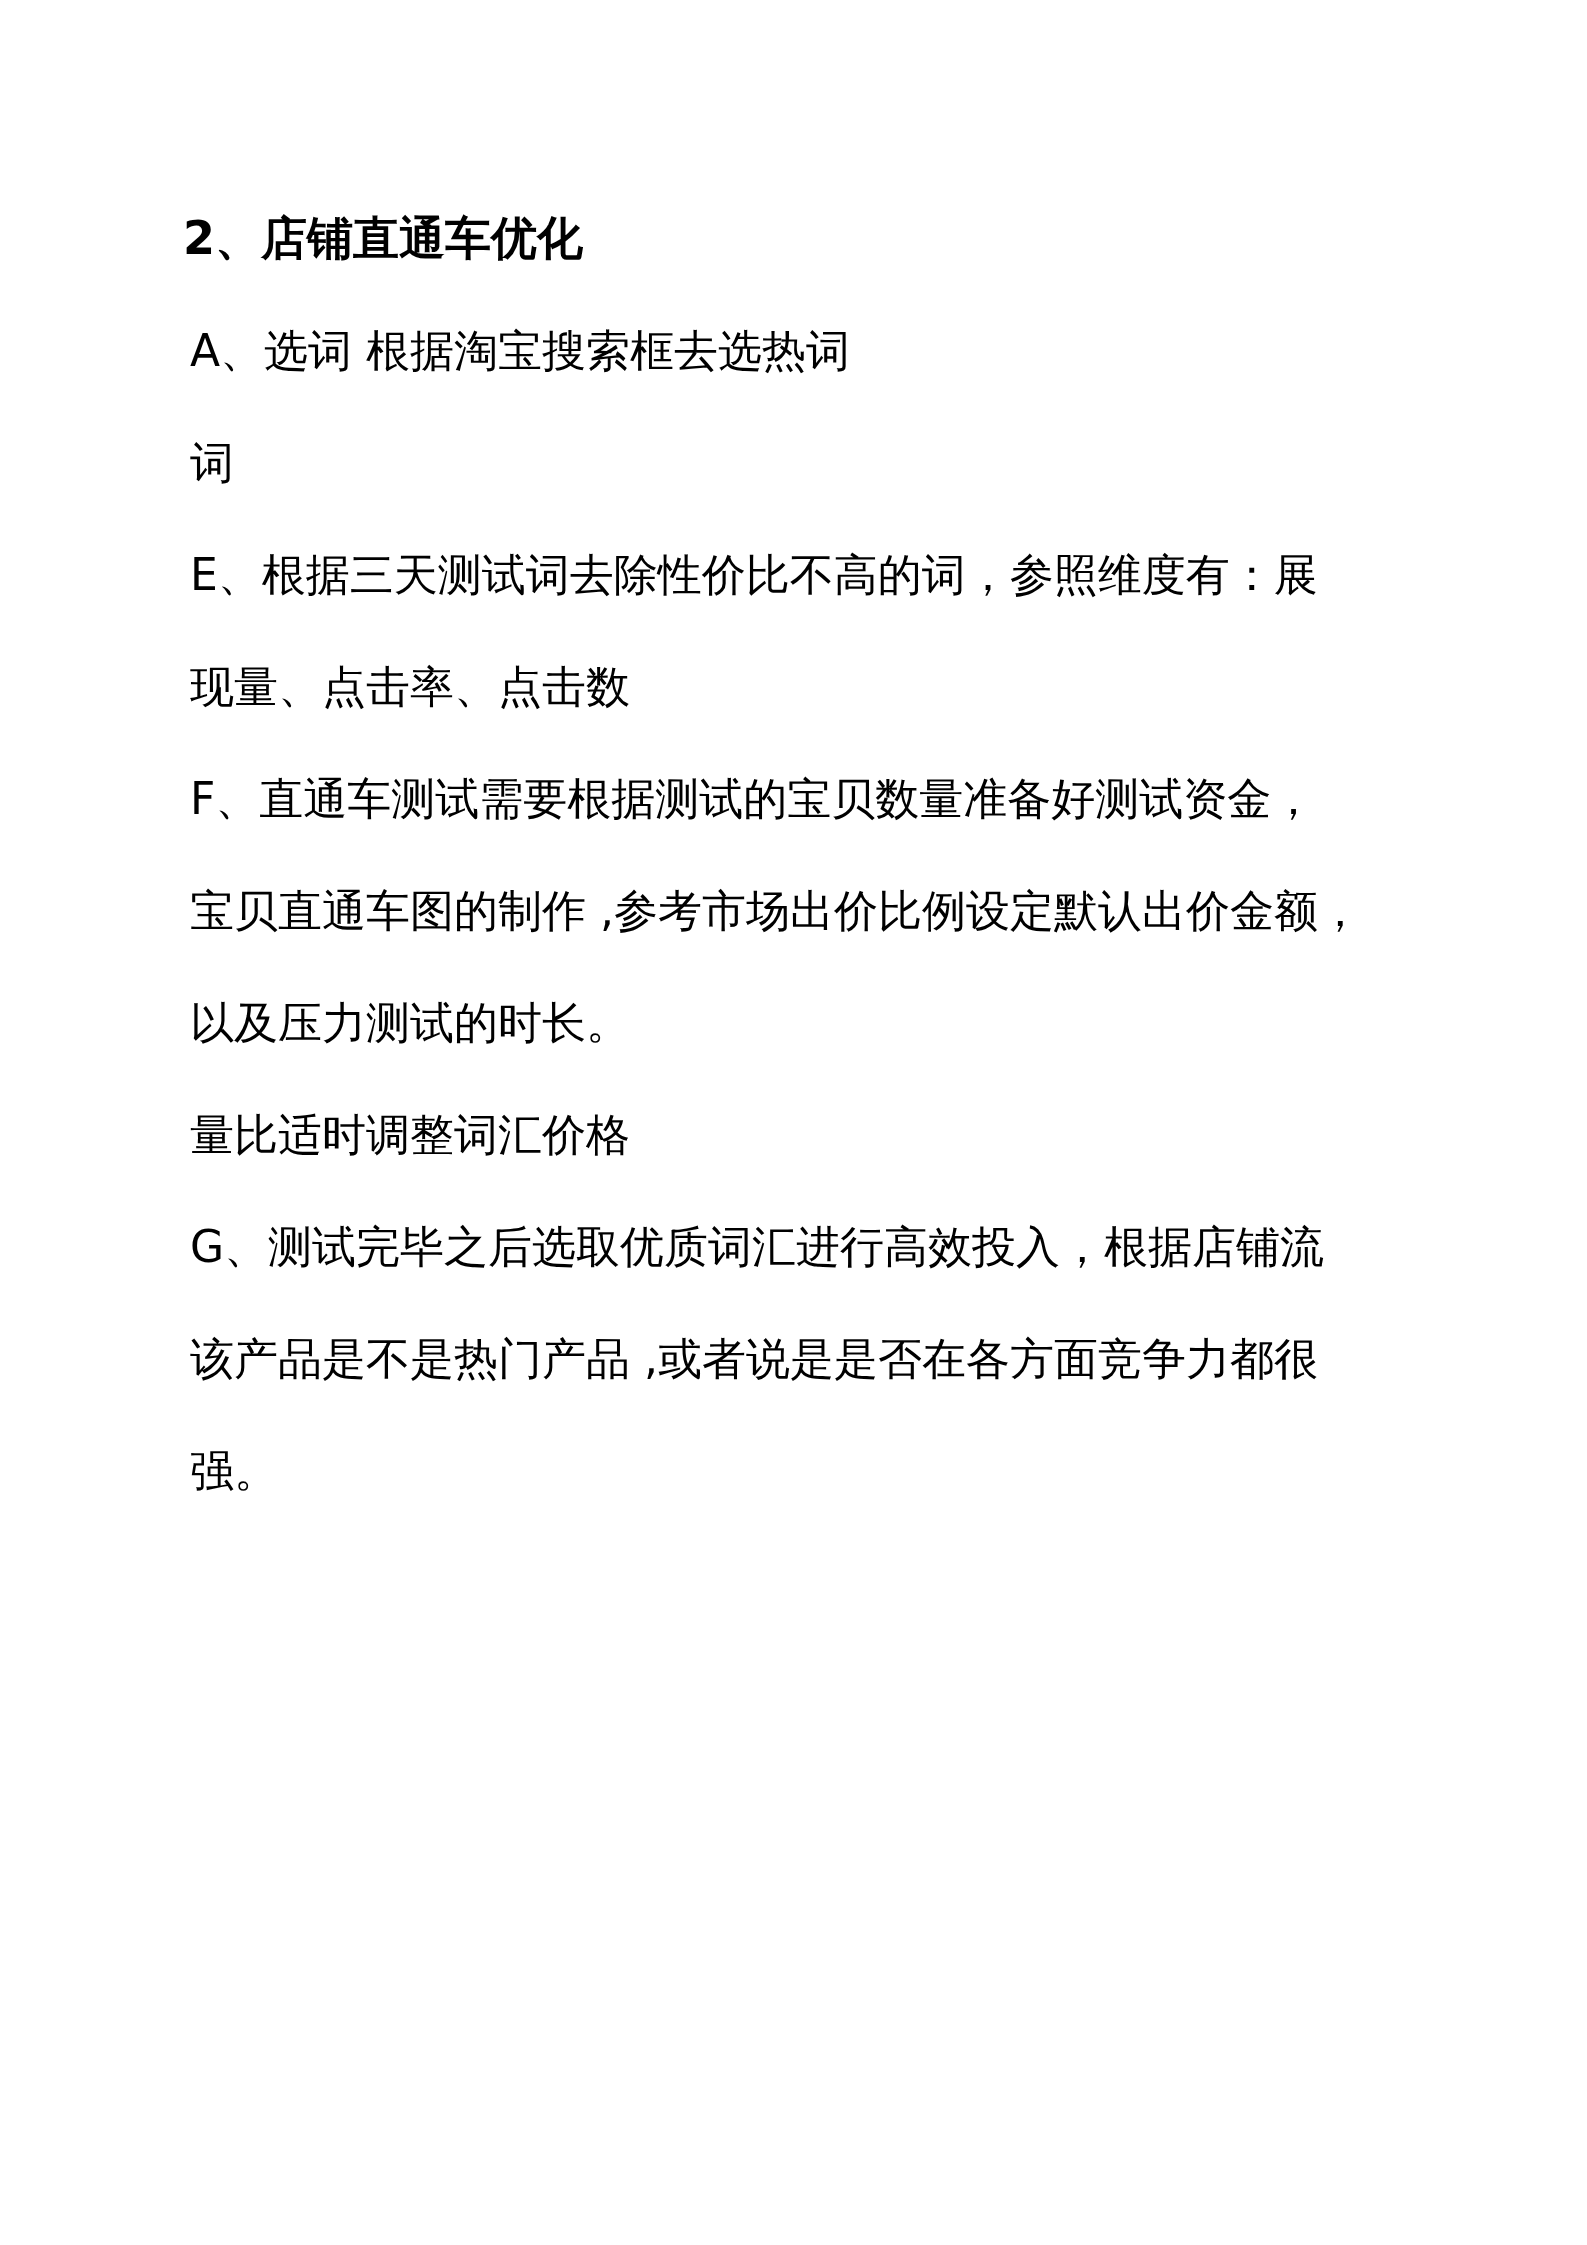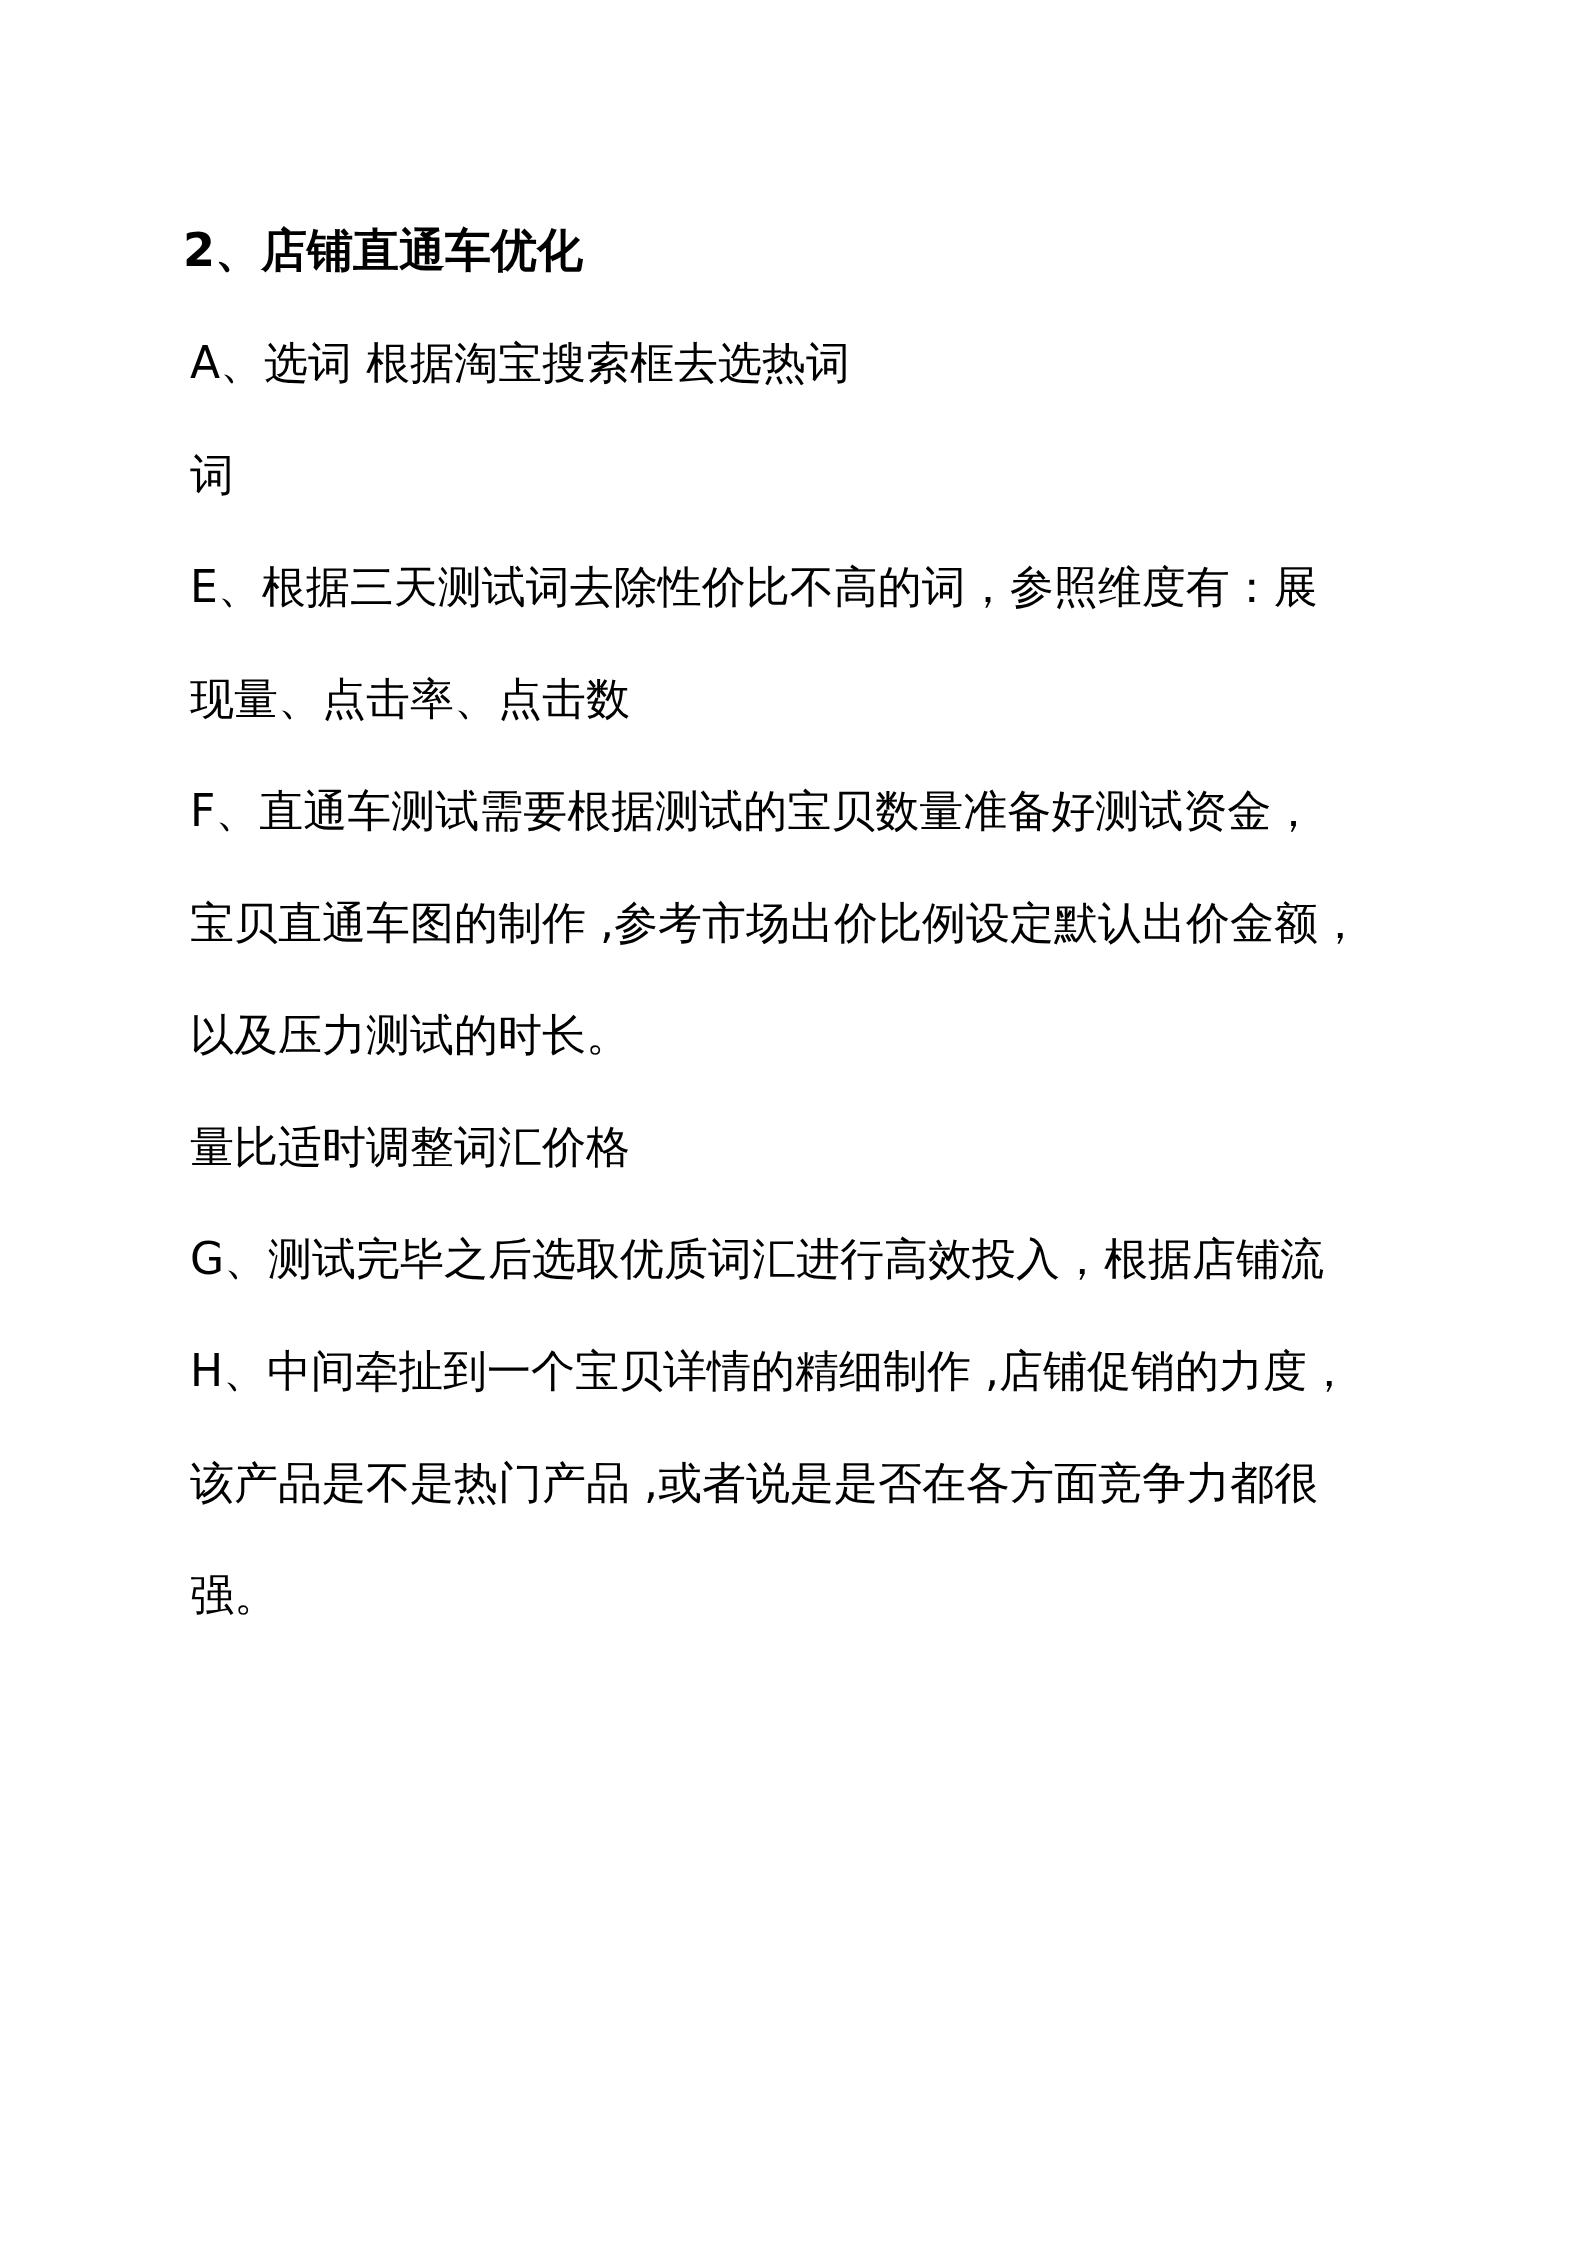--- a/index.html
+++ b/index.html
@@ -1,31 +1,30 @@
 <!DOCTYPE html>
 <html><head>
 <meta charset="utf-8">
 <style>
   html, body { margin: 0; padding: 0; background: #ffffff; }
   body { width: 1587px; height: 2245px; position: relative; overflow: hidden;
          font-family: "DejaVu Sans", "Liberation Sans", sans-serif; color: #000; }
-  .page { position: absolute; left: 183px; top: 198px; width: 1270px; }
+  .page { position: absolute; left: 183px; top: 186px; width: 1270px; }
   .title { font-size: 46px; font-weight: bold; line-height: 105px; height: 105px; margin: 0; white-space: nowrap; }
   .line { font-size: 44px; line-height: 105px; height: 105px; margin: 7px; white-space: nowrap; }
 </style>
 </head>
 <body>
 
 <div class="page">
   <h2 class="title">2、店铺直通车优化</h2>
   <p class="line">A、选词 根据淘宝搜索框去选热词</p>
   <p class="line">词</p>
   <p class="line">E、根据三天测试词去除性价比不高的词，参照维度有：展</p>
   <p class="line">现量、点击率、点击数</p>
   <p class="line">F、直通车测试需要根据测试的宝贝数量准备好测试资金，</p>
   <p class="line">宝贝直通车图的制作 ,参考市场出价比例设定默认出价金额，</p>
   <p class="line">以及压力测试的时长。</p>
   <p class="line">量比适时调整词汇价格</p>
   <p class="line">G、测试完毕之后选取优质词汇进行高效投入，根据店铺流</p>
-  <p class="line">H、中间牵扯到一个宝贝详情的精细制作 ,店铺促销的力度，</p>
   <p class="line">该产品是不是热门产品 ,或者说是是否在各方面竞争力都很</p>
   <p class="line">强。</p>
 </div>
 
 </body></html>

